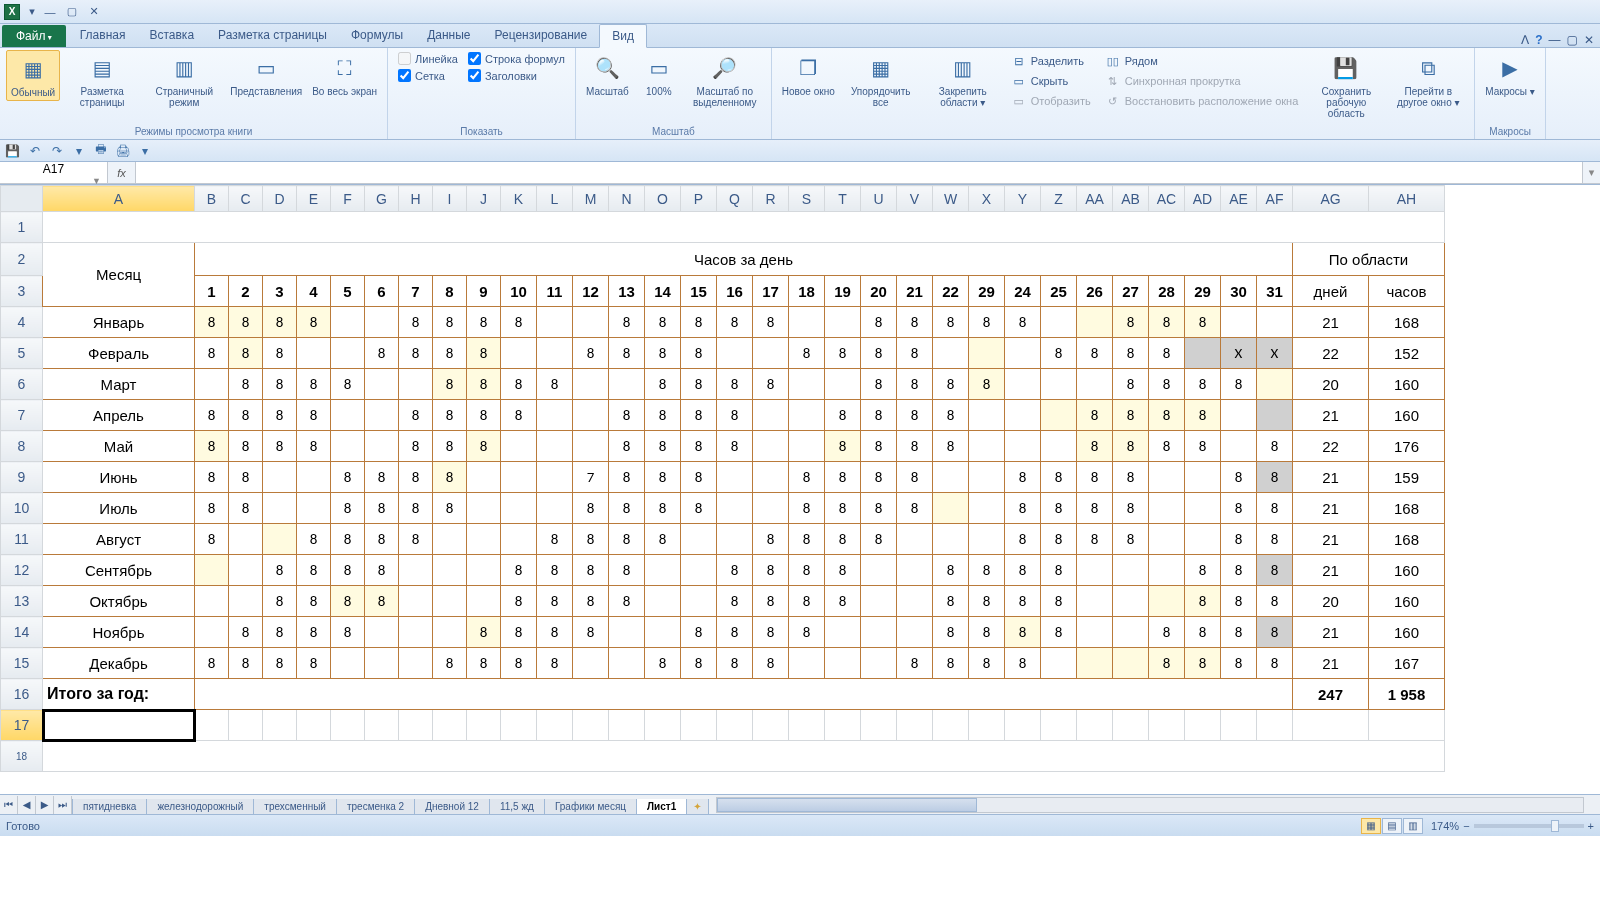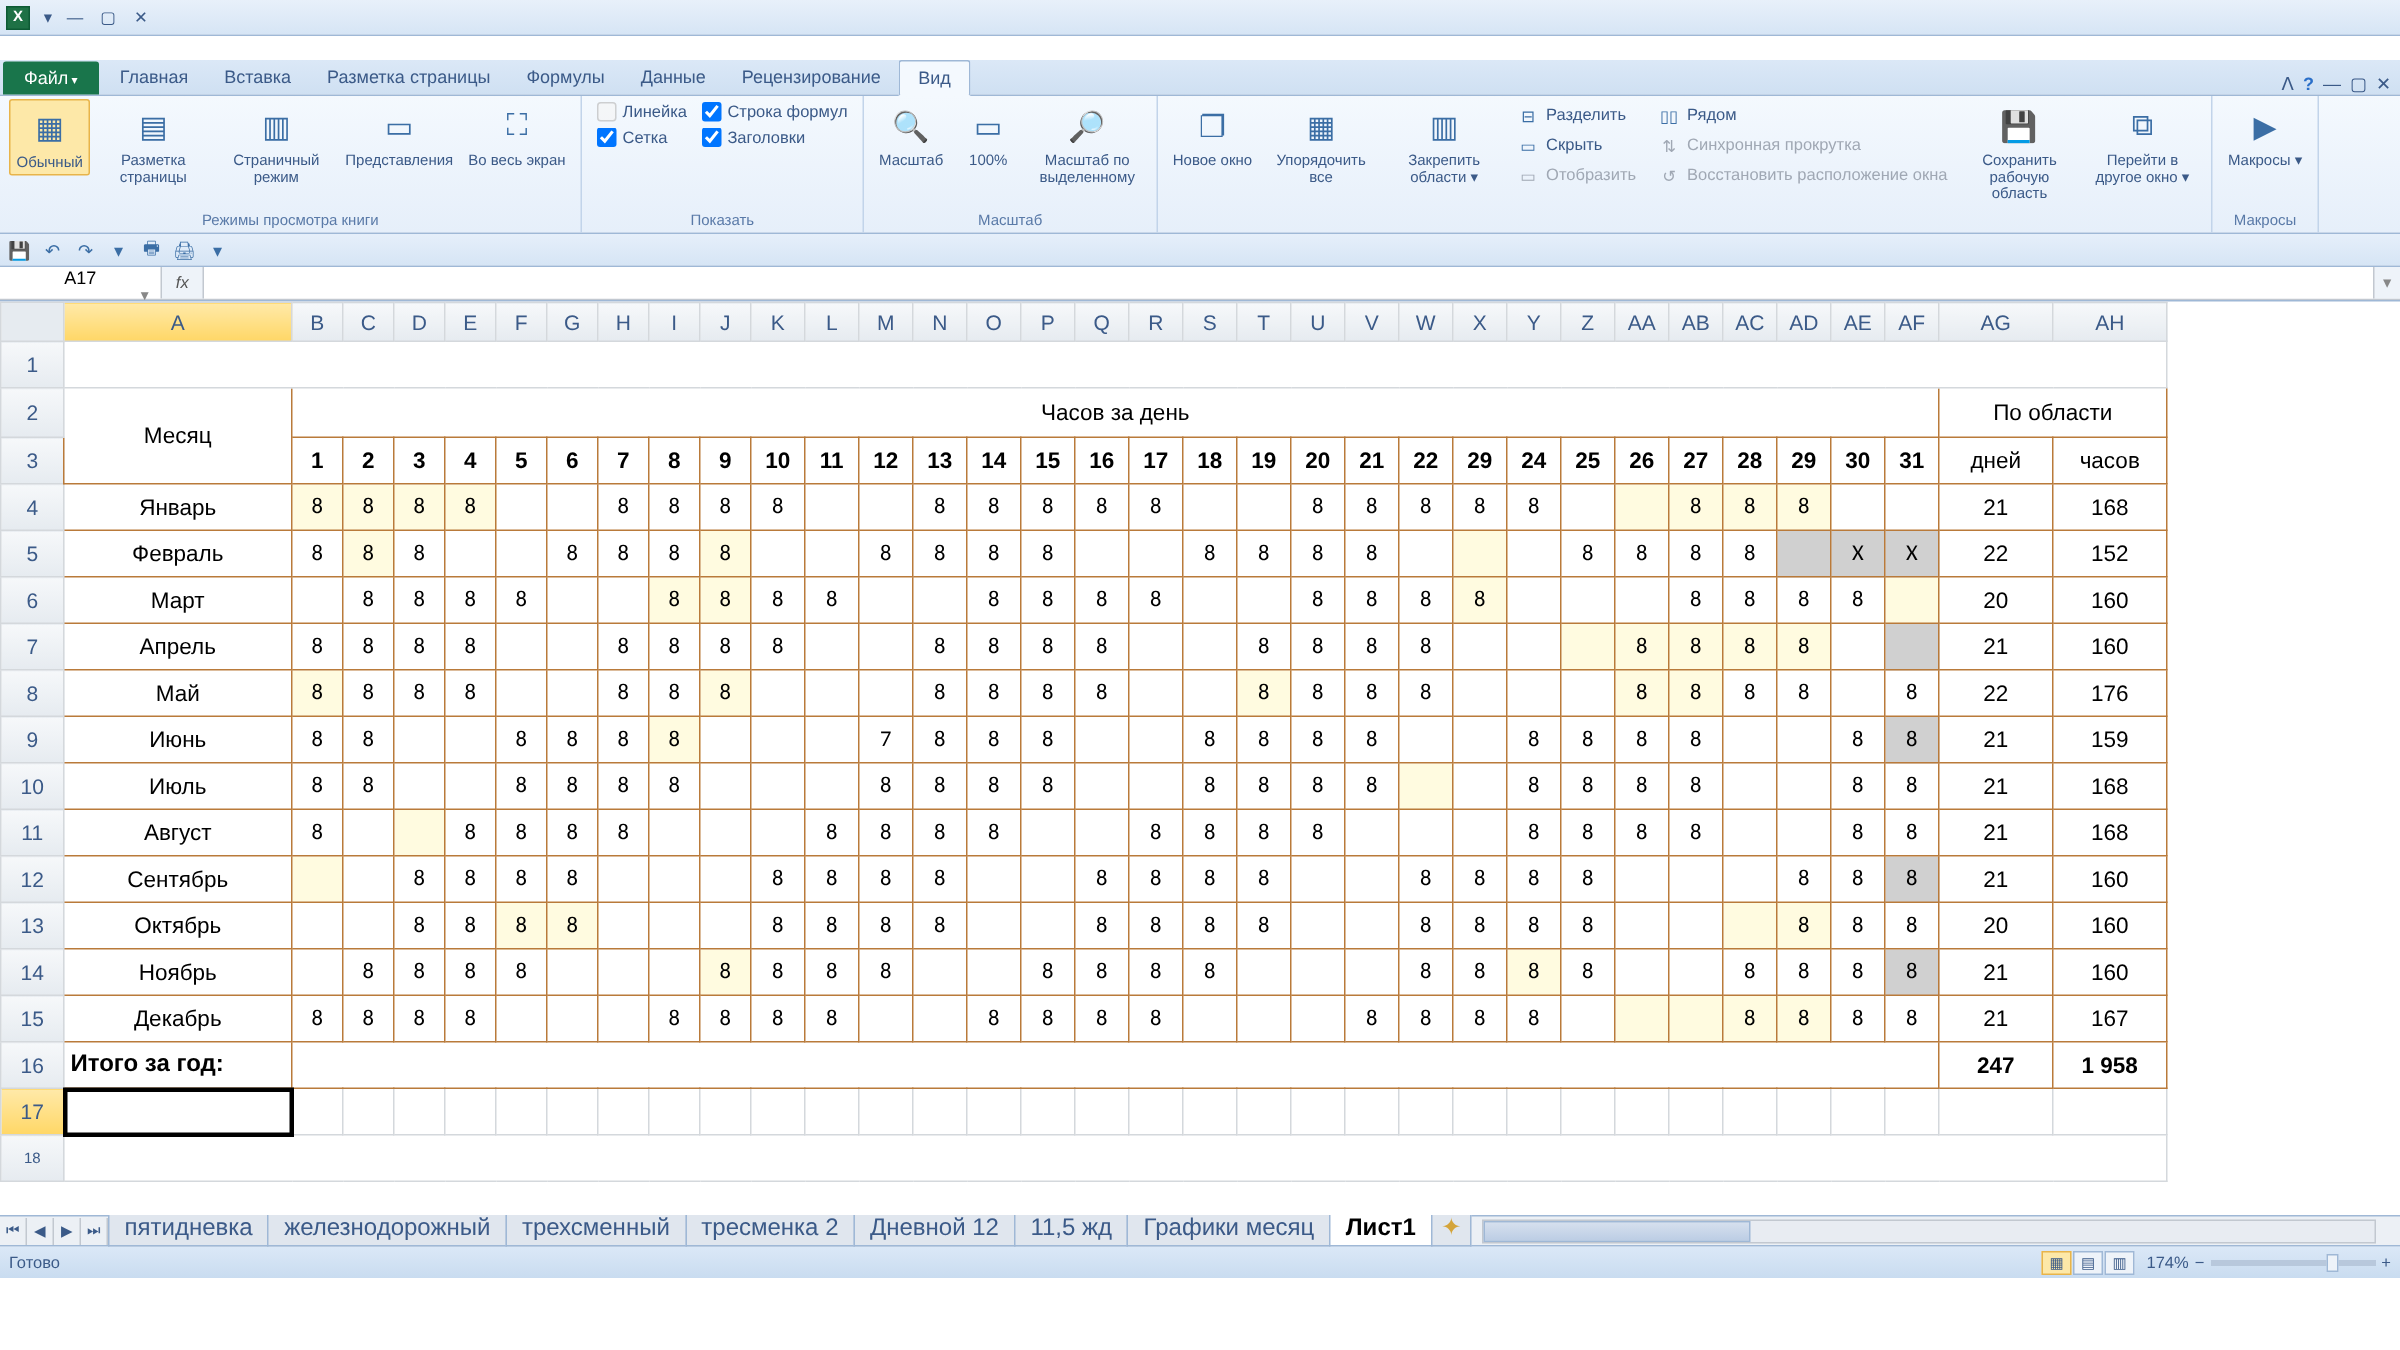--- a/index.html
+++ b/index.html
@@ -8,21 +8,21 @@
 
 .titlebar { height: 24px; background: linear-gradient(#e8f0fa,#d6e5f5); display: flex; align-items: center; padding: 0 4px; border-bottom: 1px solid #9fb8d6; }
 .titlebar .xl-icon { width: 16px; height: 16px; background: #1e7145; color: #fff; font-size: 10px; font-weight: bold; display: flex; align-items: center; justify-content: center; border: 1px solid #0d5a34; margin-right: 4px; }
 .titlebar .qat { display: flex; gap: 4px; align-items: center; }
 .titlebar .qat span { width: 16px; height: 16px; display: inline-flex; align-items: center; justify-content: center; color: #3b5a88; font-size: 11px; }
 .titlebar .title { flex: 1; text-align: center; color: #3b5a88; font-size: 12px; }
 .titlebar .winctl { display: flex; gap: 2px; }
 .titlebar .winctl span { width: 20px; height: 16px; display: inline-flex; align-items: center; justify-content: center; color: #3b5a88; font-size: 11px; }
 
 
-.ribbon-tabs { height: 24px; background: linear-gradient(#dbe8f7,#cfe0f2); display: flex; align-items: flex-end; border-bottom: 1px solid #9fb8d6; padding-left: 2px; margin-top: 16px; }
+.ribbon-tabs { height: 24px; background: linear-gradient(#dbe8f7,#cfe0f2); display: flex; align-items: flex-end; border-bottom: 1px solid #9fb8d6; padding-left: 2px; }
 .file-tab { background: #19754b; color: #fff; padding: 4px 14px; font-size: 12px; border-radius: 2px 2px 0 0; margin-right: 2px; }
 .file-tab::after { content: " ▾"; font-size: 8px; }
 .tab { padding: 4px 12px; color: #3b5a88; font-size: 12px; cursor: pointer; }
 .tab.active { background: #f4f9fe; border: 1px solid #9fb8d6; border-bottom: 1px solid #f4f9fe; border-radius: 2px 2px 0 0; margin-bottom: -1px; }
 .ribbon-tabs .spacer { flex: 1; }
 .ribbon-tabs .help-icons { display: flex; gap: 6px; padding-right: 6px; color: #3b5a88; }
 .ribbon-tabs .help-icons span { font-size: 12px; }
 
 
 .ribbon { height: 92px; background: linear-gradient(#f4f9fe,#e6effa); border-bottom: 1px solid #9fb8d6; display: flex; }
@@ -72,21 +72,21 @@
 .bold { font-weight: bold; }
 .selcell { outline: 3px solid #000; outline-offset: -2px; }
 .grid td.blank { border: 1px solid #d4d8dc; }
 .tall { height: 33px; }
 
 
 .scrolltabs { height: 20px; display: flex; align-items: center; background: #ecf0f5; border-top: 1px solid #9fb8d6; }
 .scrolltabs .nav { display: flex; }
 .scrolltabs .nav span { width: 18px; height: 18px; display: inline-flex; align-items: center; justify-content: center; color: #3b5a88; font-size: 10px; border-right: 1px solid #c2c8d0; cursor: pointer; }
 .sheettabs { display: flex; align-items: flex-end; height: 20px; }
-.stab { padding: 2px 10px; font-size: 16px; background: #e0e6ee; border: 1px solid #9fb8d6; border-top: none; margin-right: -1px; cursor: pointer; color: #3b5a88; }
+.stab { padding: 2px 10px; font-size: 10px; background: #e0e6ee; border: 1px solid #9fb8d6; border-top: none; margin-right: -1px; cursor: pointer; color: #3b5a88; }
 .stab.active { background: #fff; font-weight: bold; color: #000; }
 .stab.new { padding: 2px 6px; color: #d4a43a; }
 .hscroll { flex: 1; height: 16px; background: #e8ecf2; margin: 0 16px 0 8px; position: relative; border: 1px solid #c2c8d0; }
 .hscroll .thumb { position: absolute; left: 0; top: 0; bottom: 0; width: 30%; background: linear-gradient(#d6e0ee,#bccde4); border: 1px solid #9fb8d6; }
 
 .status { height: 22px; background: linear-gradient(#dbe8f7,#c9dcf0); border-top: 1px solid #9fb8d6; display: flex; align-items: center; padding: 0 6px; font-size: 11px; color: #3b5a88; }
 .status .sp { flex: 1; }
 .status .viewbtns { display: flex; gap: 1px; }
 .status .viewbtns span { width: 20px; height: 16px; border: 1px solid #9fb8d6; background: #eef3f9; display: inline-flex; align-items: center; justify-content: center; font-size: 10px; }
 .status .viewbtns span.on { background: #fde8a8; border-color: #e8b44a; }

